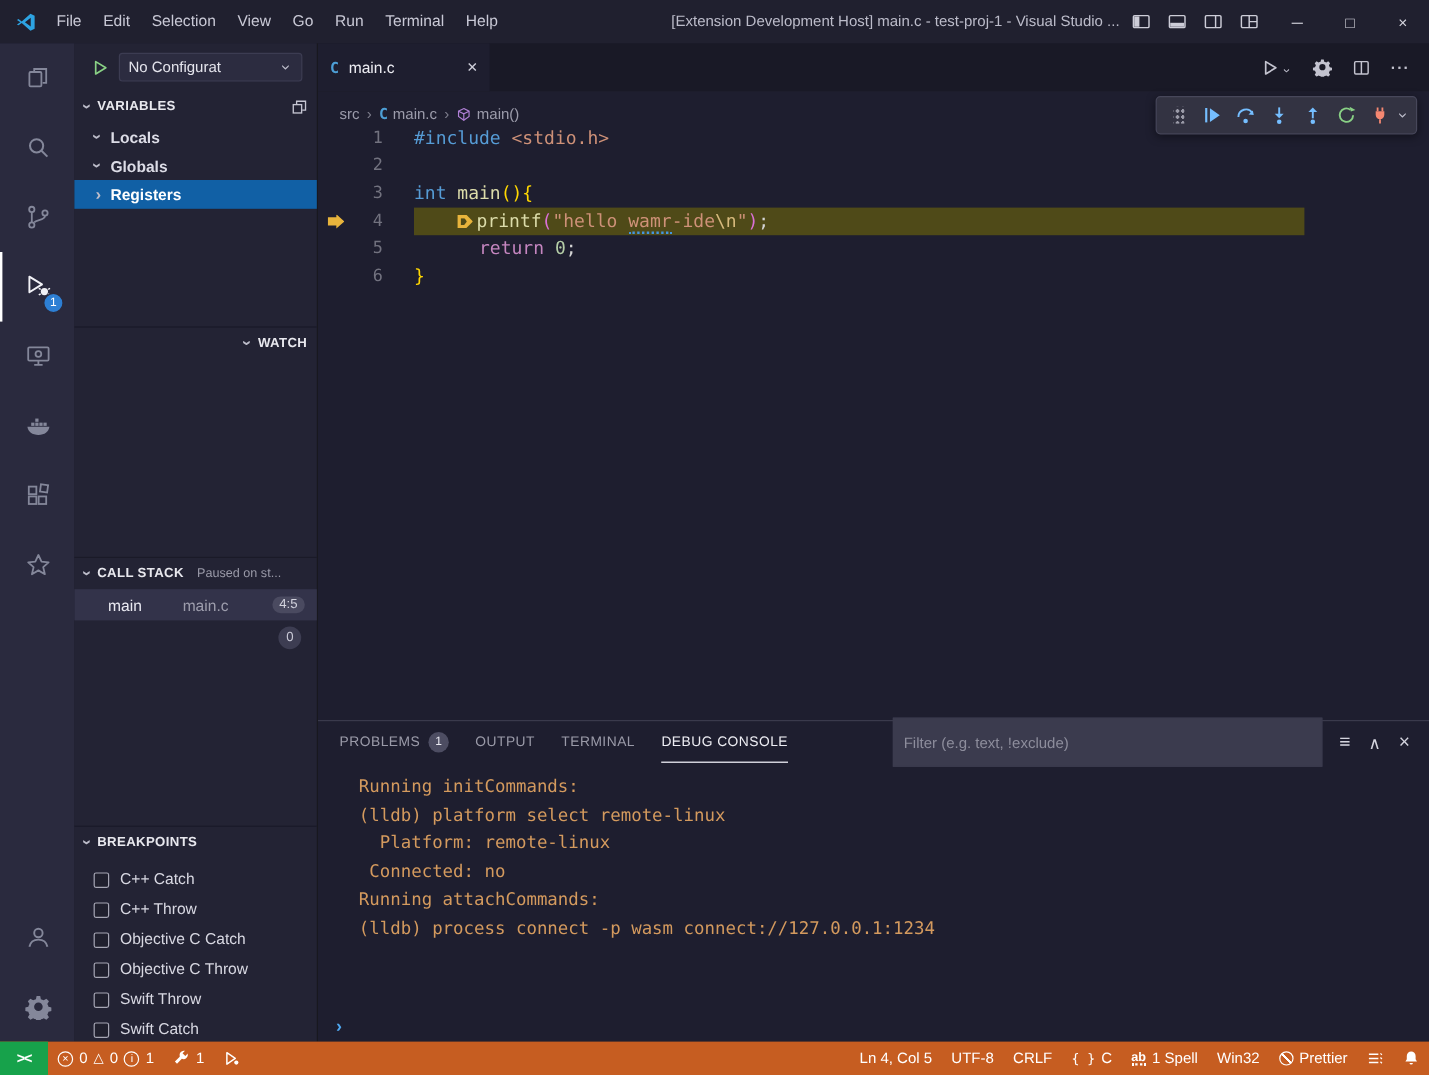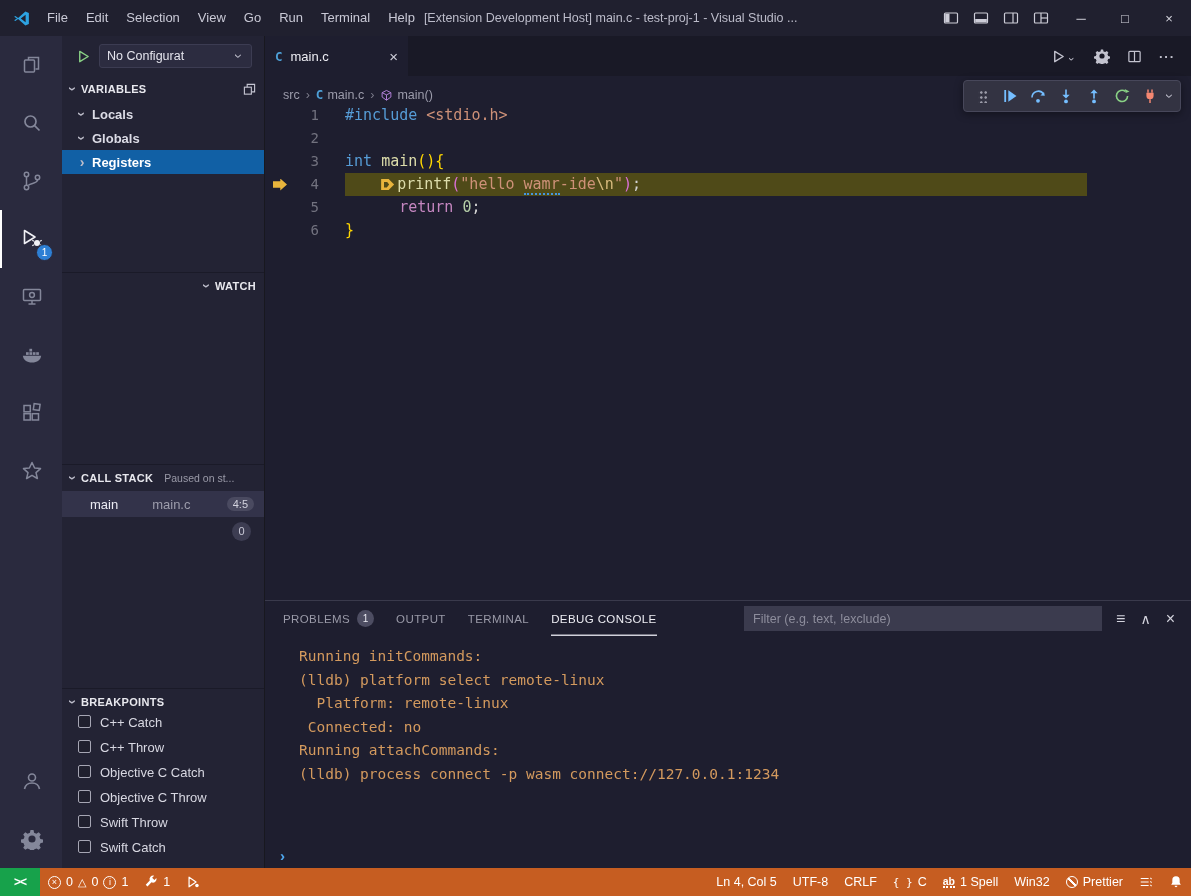--- a/index.html
+++ b/index.html
@@ -5,21 +5,21 @@
   *{box-sizing:border-box;margin:0;padding:0;}
   html,body{width:1191px;height:896px;overflow:hidden;}
   body{position:relative;background:#1e1e2f;font-family:"Liberation Sans",sans-serif;color:#ccc;font-size:13px;}
   svg{display:block;}
 
   
   .titlebar{position:absolute;top:0;left:0;right:0;height:36px;background:#20202f;display:flex;align-items:center;color:#c9c9d6;z-index:10;}
   .logo{margin:0 8px 0 13px;}
   .menubar{display:flex;align-items:flex-start;}
   .menu-item{padding:0 9px;height:26px;line-height:26px;border-radius:4px;white-space:nowrap;}
-  .window-title{flex:1;text-align:left;color:#bcbcca;white-space:nowrap;overflow:hidden;font-size:12.5px;}
+  .window-title{flex:1;text-align:right;color:#bcbcca;white-space:nowrap;overflow:hidden;font-size:12.5px;}
   .layout-controls{display:flex;align-items:center;gap:14px;margin:0 10px;color:#cdcdd8;}
   .win-btn{width:44px;height:36px;display:flex;align-items:center;justify-content:center;font-size:13px;color:#d5d5de;}
 
   
   .main{position:absolute;top:36px;left:0;right:0;bottom:28px;display:flex;}
 
   
   .activitybar{width:62px;background:#2a2a3e;display:flex;flex-direction:column;}
   .act-item{height:58px;display:flex;align-items:center;justify-content:center;color:#84879a;position:relative;border-left:2px solid transparent;}
   .act-item.active{color:#f1f1f6;border-left-color:#ffffff;}
@@ -41,21 +41,21 @@
   .tree-row{height:24px;display:flex;align-items:center;gap:5px;padding-left:15px;font-weight:bold;color:#dcdce6;flex:none;}
   .tree-row.selected{background:var(--selection-blue,#1160a5);color:#fff;}
   .chev{display:inline-block;width:10px;text-align:center;font-size:14px;color:#bdbdca;line-height:10px;}
   .chev.down{transform:rotate(90deg);}
   .frame-row{height:26px;display:flex;align-items:center;background:#33334a;padding:0 10px 0 28px;flex:none;}
   .frame-name{color:#eaeaf2;}
   .frame-file{color:#9d9dac;margin-left:34px;}
   .frame-pos{margin-left:auto;background:#4a4a60;border-radius:8px;padding:1px 6px;font-size:11px;color:#d3d3de;}
   .zero-row{height:28px;display:flex;align-items:center;justify-content:flex-end;padding-right:13px;flex:none;}
   .zero-badge{width:19px;height:19px;border-radius:50%;background:#3d3d52;color:#c9c9d6;font-size:11px;display:flex;align-items:center;justify-content:center;}
-  .bp-row{height:25px;display:flex;align-items:flex-start;gap:9px;padding-left:16px;color:#d8d8e2;flex:none;}
+  .bp-row{height:25px;display:flex;align-items:flex-end;gap:9px;padding-left:16px;color:#d8d8e2;flex:none;}
   .cbx{width:13px;height:13px;border:1px solid #a6a6b4;background:#20202e;border-radius:2px;flex:none;}
 
   
   .editor-col{flex:1;min-width:0;display:flex;flex-direction:column;background:#1e1e2f;position:relative;}
   .tabbar{height:40px;background:#191926;display:flex;align-items:stretch;flex:none;}
   .tab{width:143px;background:#1e1e2f;display:flex;align-items:center;gap:8px;padding:0 10px;color:#ededf3;font-size:13px;}
   .c-icon{color:#4d9fd6;font-weight:bold;font-size:12.5px;font-family:"DejaVu Sans Mono",monospace;}
   .tab-close{margin-left:auto;color:#cfcfda;font-size:15px;line-height:15px;}
   .tab-actions{margin-left:auto;display:flex;align-items:center;gap:17px;color:#c3c3cf;padding-right:16px;}
   .runchev{display:flex;align-items:end;gap:1px;}
@@ -82,21 +82,21 @@
   .grip{width:9px;height:14px;background-image:radial-gradient(#9b9ba8 1.2px,transparent 1.3px);background-size:4.5px 5px;background-position:1px 1px;}
   .blue{color:#75beff;}.green{color:#89d185;}.red{color:#f48771;}
 
   
   .panel{height:268px;border-top:1px solid #3a3a4c;display:flex;flex-direction:column;background:#1e1e2f;flex:none;}
   .panel-head{height:35px;display:flex;align-items:center;padding:0 10px 0 18px;flex:none;}
   .panel-tabs{display:flex;align-items:flex-start;gap:22px;height:100%;}
   .ptab{display:flex;align-items:center;gap:7px;font-size:11.5px;letter-spacing:.4px;color:#9a9aa8;height:100%;white-space:nowrap;}
   .ptab.active{color:#ededf3;box-shadow:inset 0 -1.5px 0 #d0d0da;}
   .ptab-badge{min-width:17px;height:17px;border-radius:9px;background:#4d4d62;color:#e9e9f1;font-size:10px;display:flex;align-items:center;justify-content:center;padding:0 4px;}
-  .panel-filter{margin-left:auto;width:358px;height:25px;background:#3b3b4e;border:1px solid #3b3b4e;color:#c4c4d0;font-size:12.5px;padding:0 8px;font-family:"Liberation Sans",sans-serif;outline:none;}
+  .panel-filter{margin-left:auto;width:358px;height:41px;background:#3b3b4e;border:1px solid #3b3b4e;color:#c4c4d0;font-size:12.5px;padding:0 8px;font-family:"Liberation Sans",sans-serif;outline:none;}
   .panel-filter::placeholder{color:#8d8d9c;}
   .panel-icons{display:flex;align-items:center;gap:15px;color:#d4d4de;font-size:14px;padding:0 6px 0 14px;}
   .console{flex:1;padding:9px 0 0 34px;font-family:"DejaVu Sans Mono",monospace;font-size:14.5px;line-height:23.5px;color:var(--console-text,#d49a5e);white-space:pre;overflow:hidden;}
   .console-input{height:26px;display:flex;align-items:center;padding-left:15px;color:#4fa8f0;font-size:15px;font-weight:bold;flex:none;}
 
   
   .statusbar{position:absolute;left:0;right:0;bottom:0;height:28px;background:var(--statusbar,#c65d21);display:flex;align-items:center;color:#fff;font-size:12.5px;z-index:10;}
   .sb-remote{width:40px;height:100%;background:var(--remote-green,#17a24b);display:flex;align-items:center;justify-content:center;font-weight:bold;letter-spacing:-1px;font-size:12px;}
   .sb-item{display:flex;align-items:center;gap:5px;padding:0 8px;height:100%;white-space:nowrap;}
   .sb-right{margin-left:auto;display:flex;height:100%;align-items:flex-end;}

